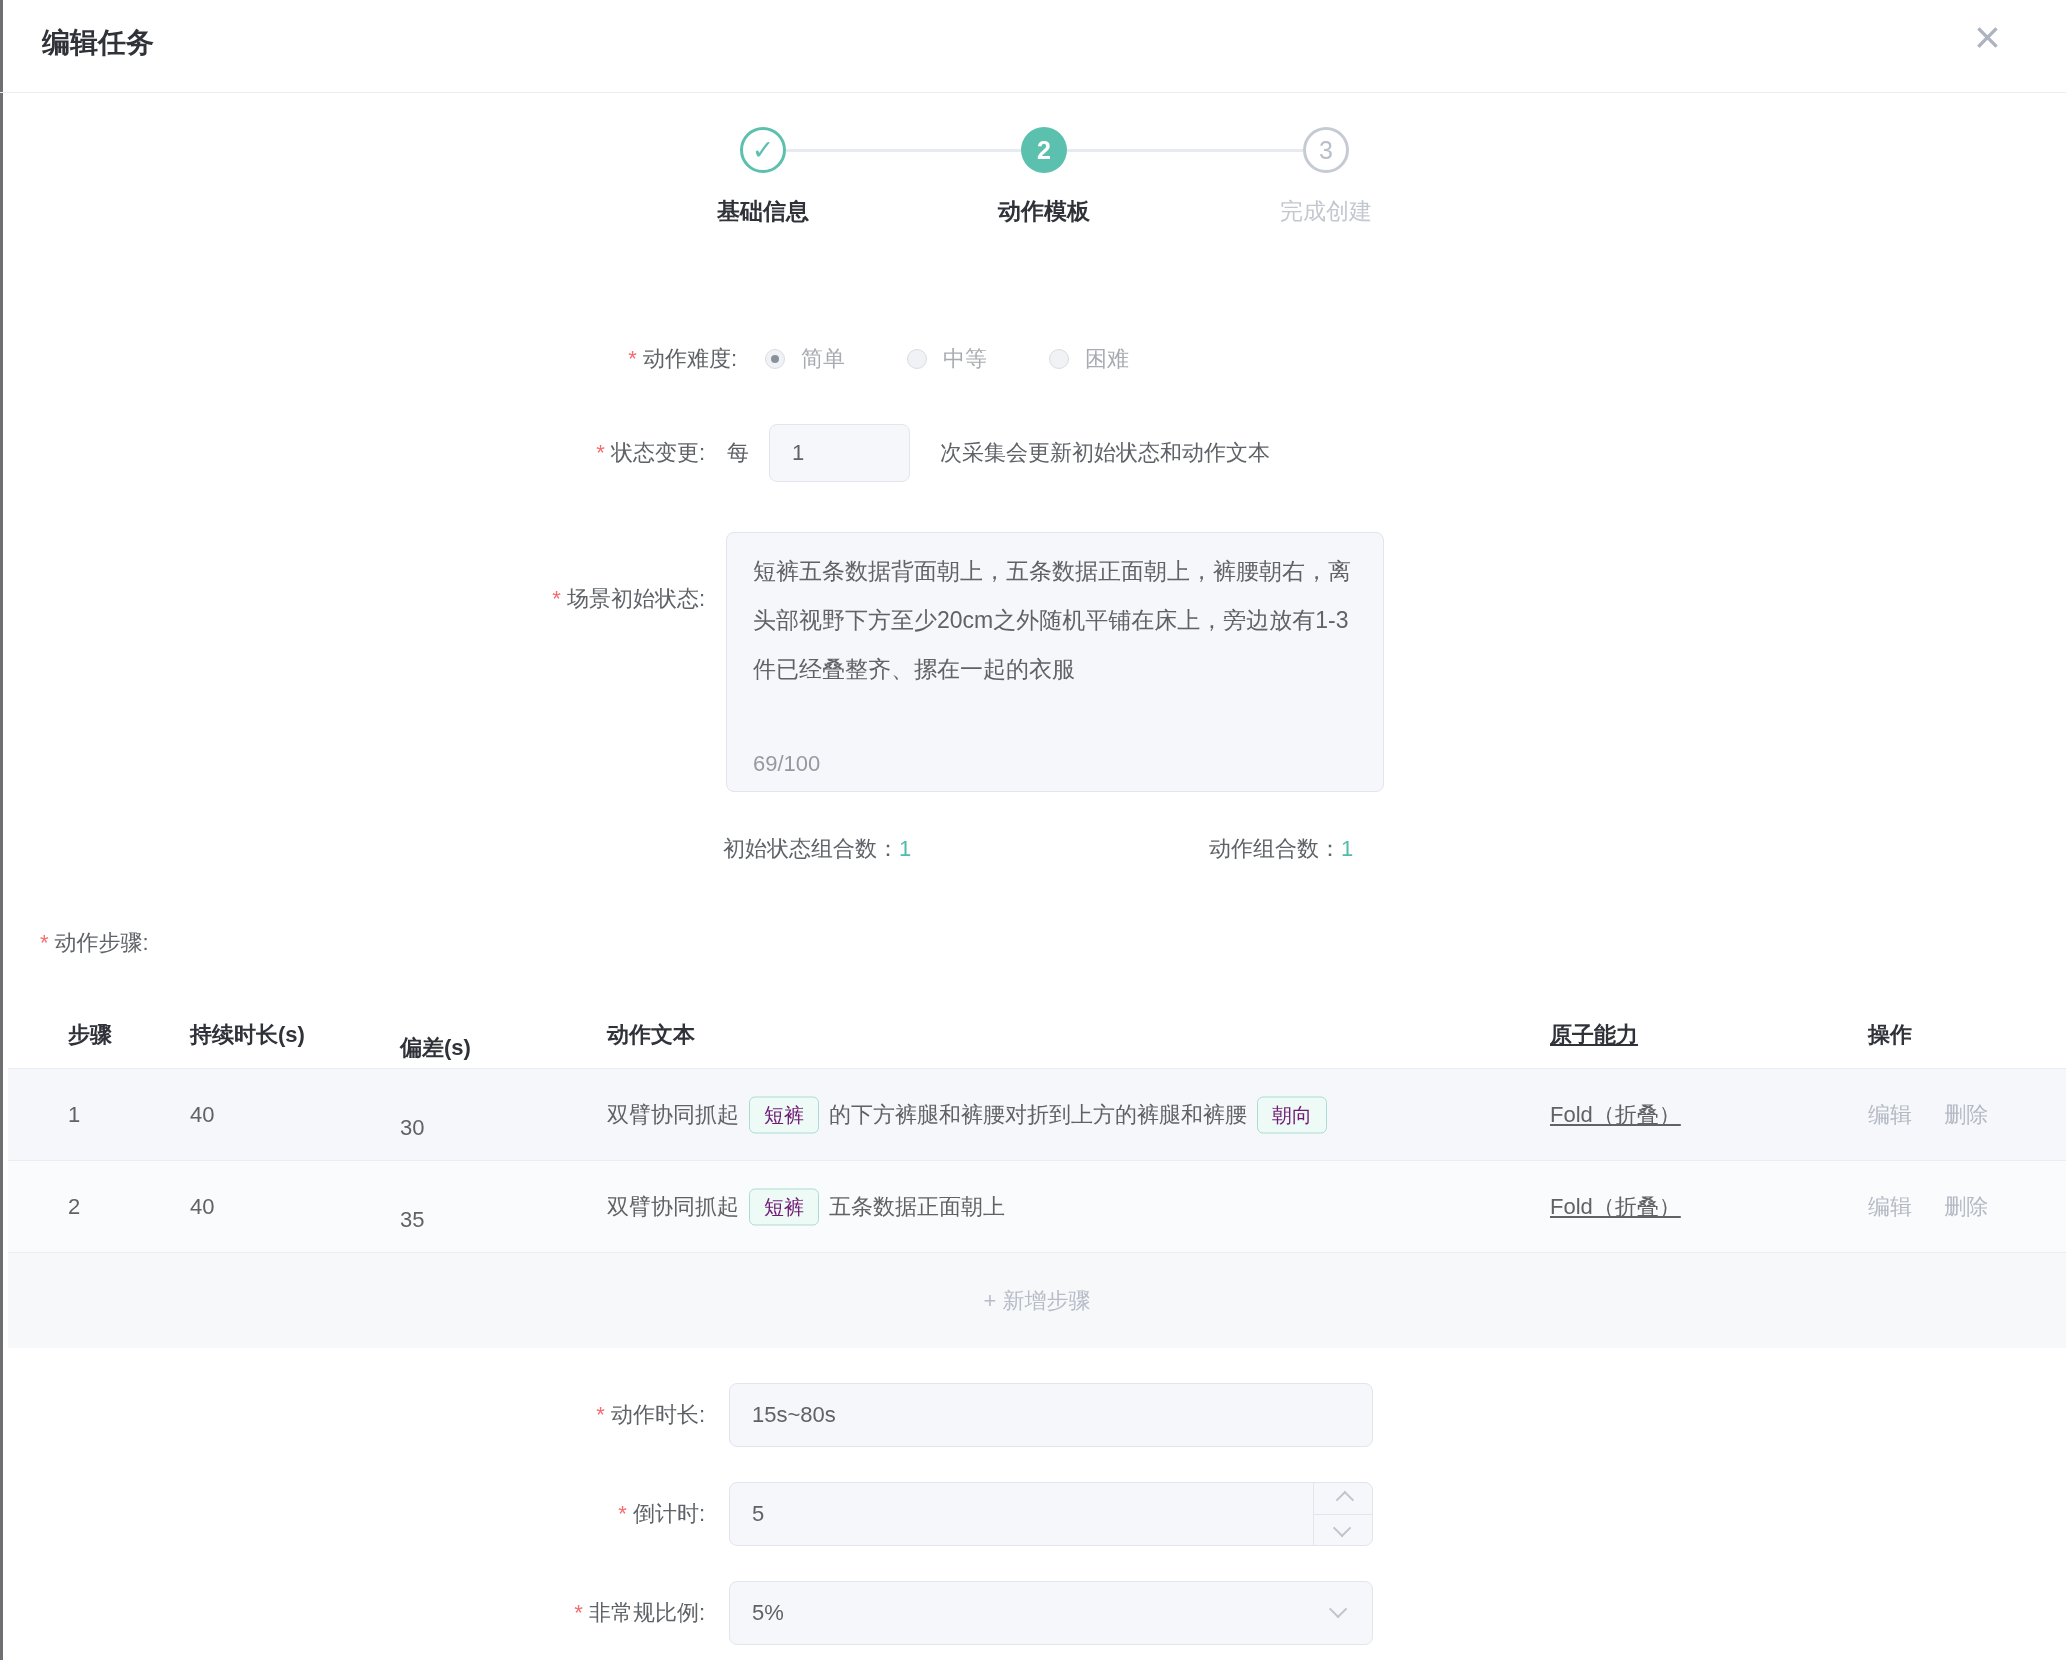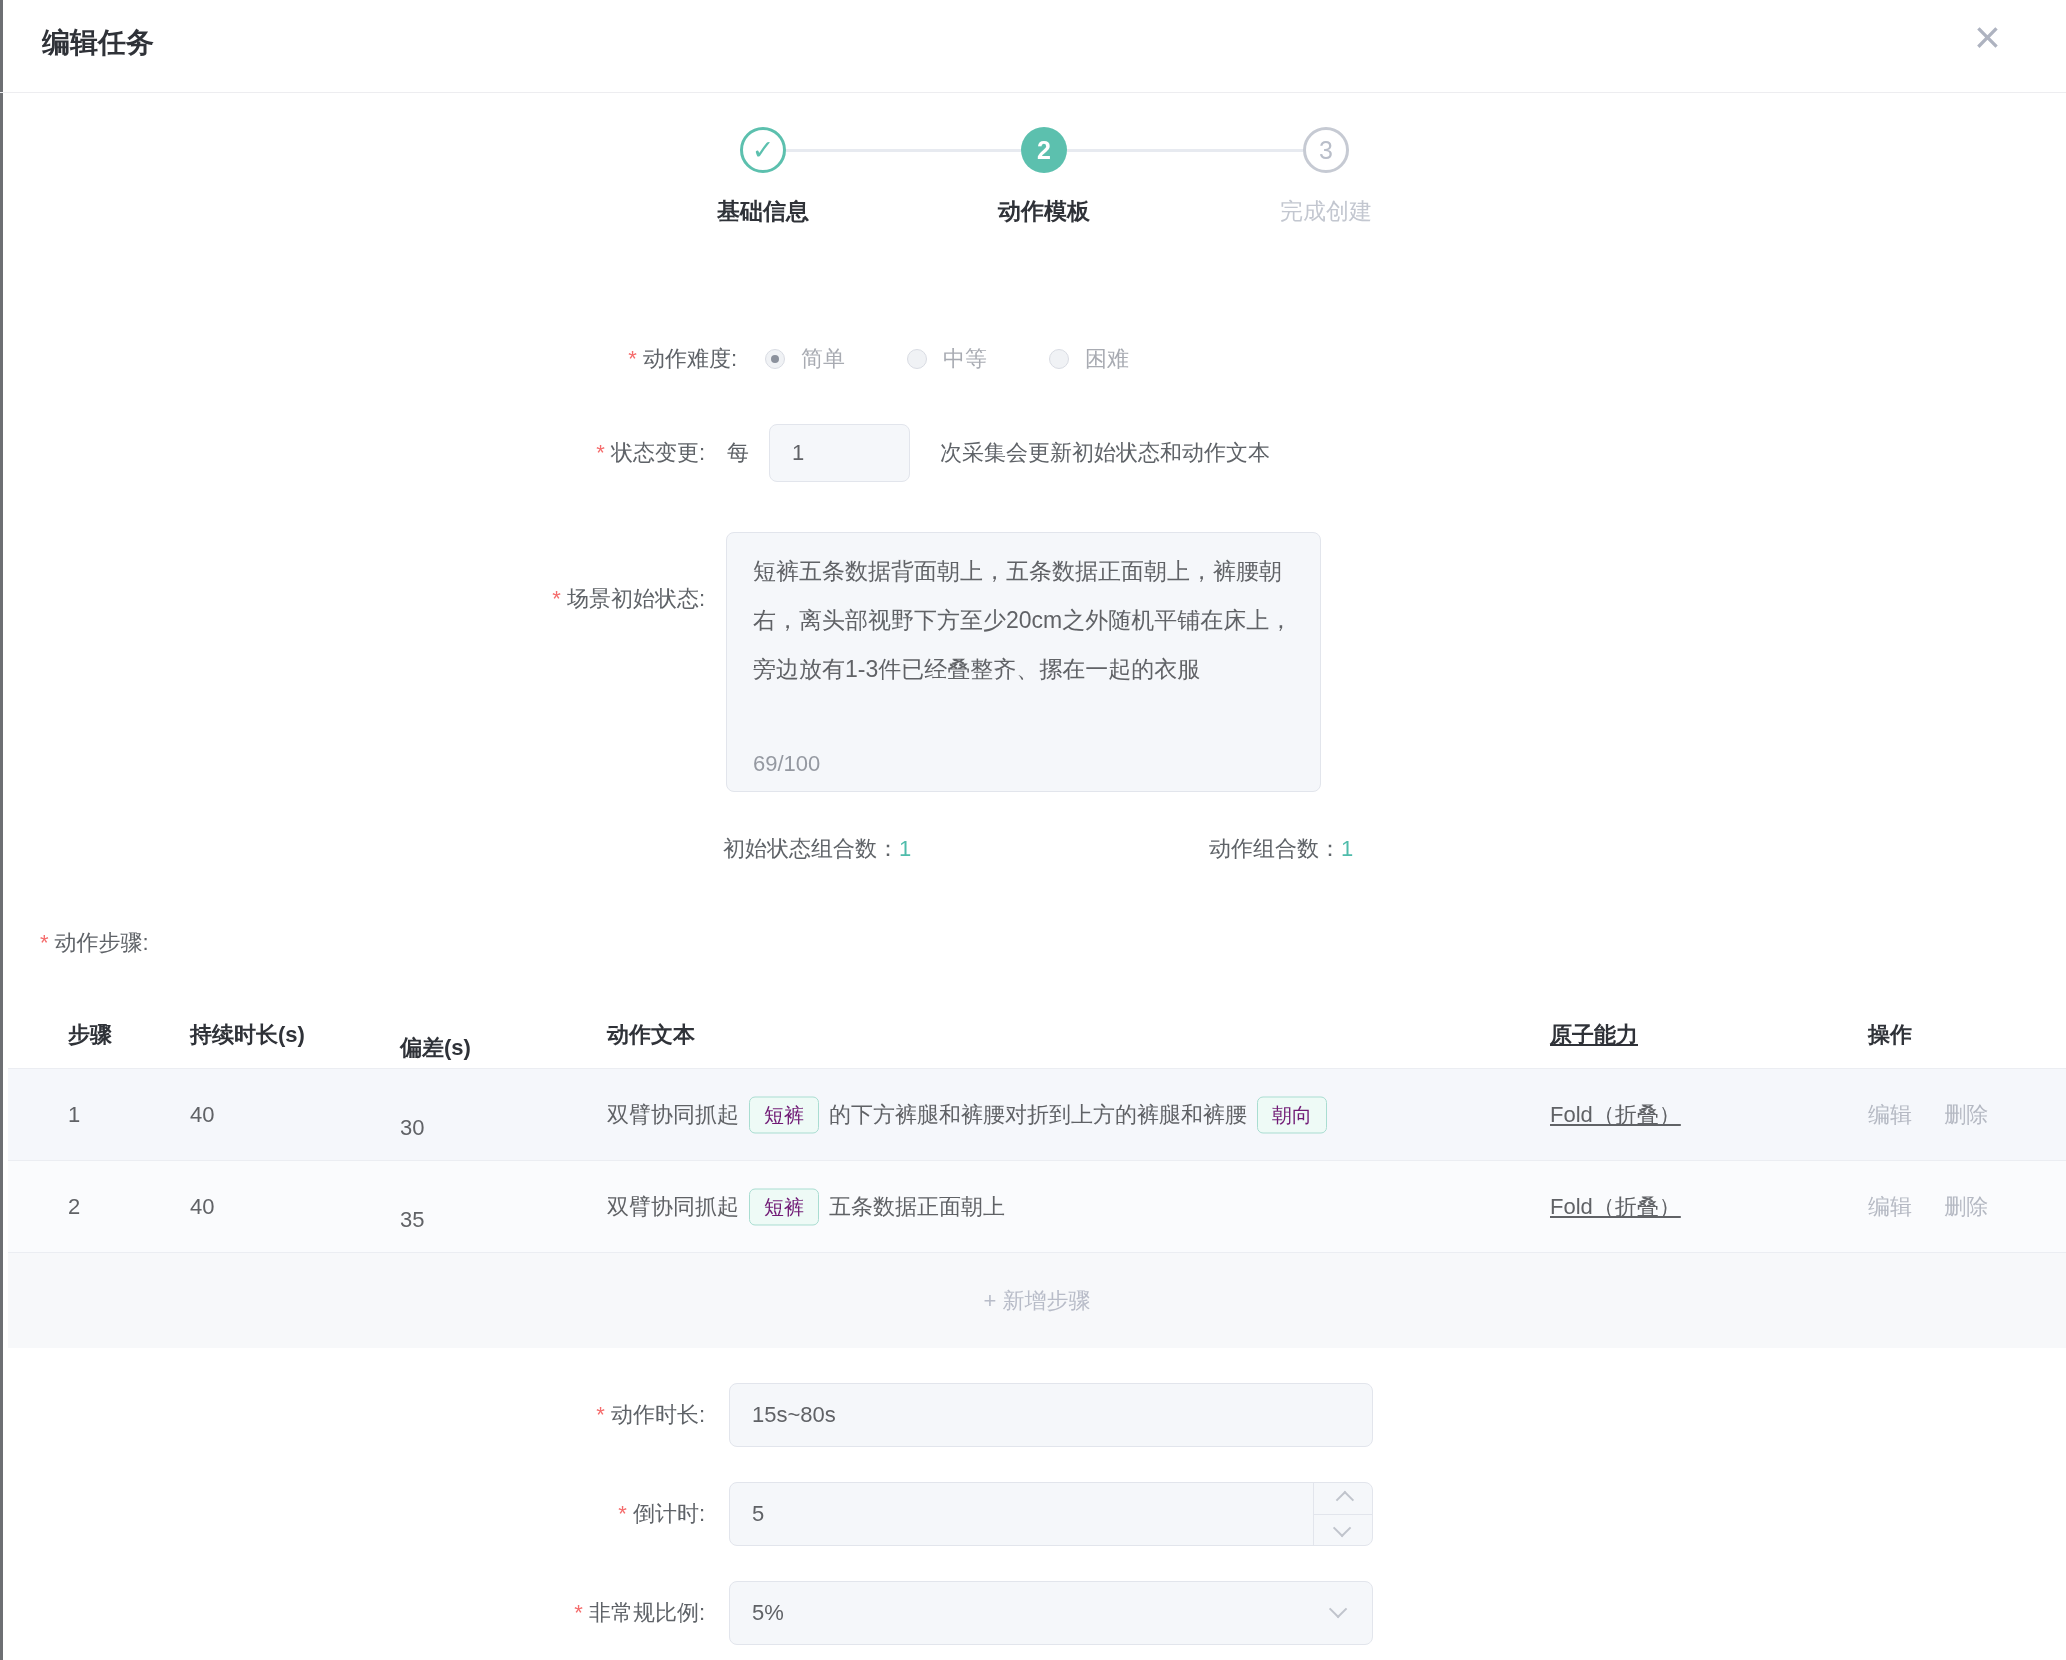--- a/index.html
+++ b/index.html
@@ -44,21 +44,21 @@
   
   .inp { box-sizing:border-box; background:#f5f7fa; border:1px solid #e2e5ec; border-radius:8px;
          color:#606266; font-size:22px; display:flex; align-items:center; }
 
   .state-prefix { margin-left:22px; color:#5f6368; }
   .state-input  { margin-left:20px; width:141px; height:58px; padding-left:22px; }
   .state-suffix { margin-left:30px; color:#5f6368; }
 
   
   .ta-label { position:absolute; left:0; top:584px; width:705px; text-align:right; font-size:22px; color:#5f6368; }
-  .ta-box { position:absolute; left:726px; top:532px; width:595px; height:260px; box-sizing:border-box;
+  .ta-box { position:absolute; left:726px; top:532px; width:658px; height:260px; box-sizing:border-box;
             background:#f5f7fa; border:1px solid #e2e5ec; border-radius:8px; }
   .ta-text { position:absolute; left:26px; right:26px; top:14px; font-size:23px; line-height:49px; color:#606266; }
   .ta-counter { position:absolute; left:26px; bottom:14px; font-size:22px; color:#9599a1; }
 
   
   .combo { position:absolute; top:834px; font-size:22px; color:#5f6368; }
   .combo-initial { left:723px; }
   .combo-action  { left:1209px; }
   .combo-val { color:#4fbcab; }
 

